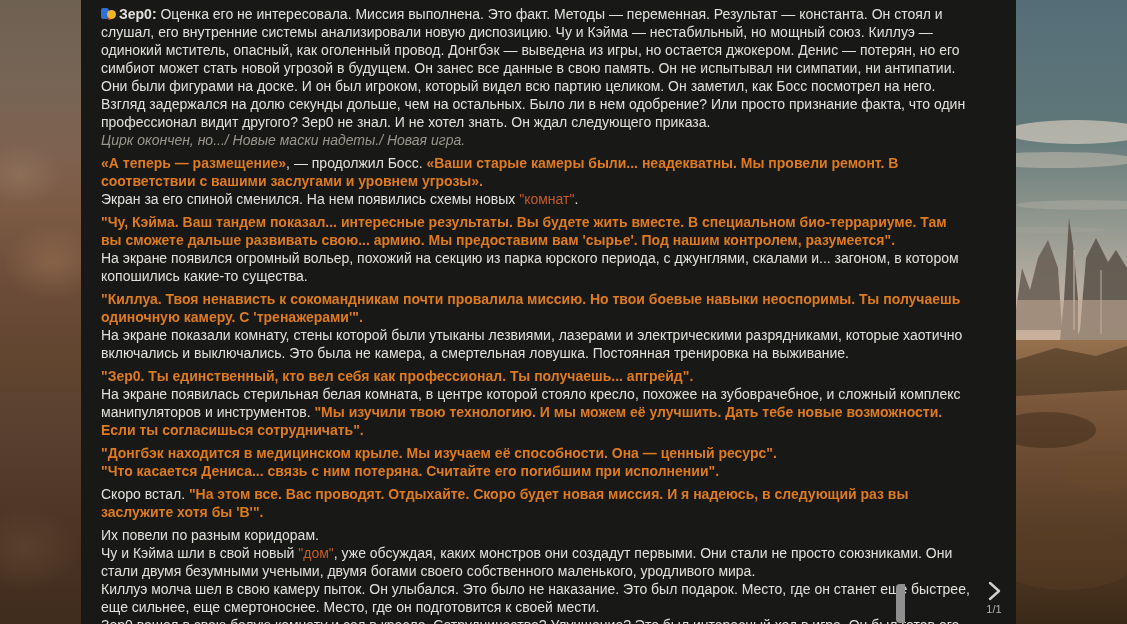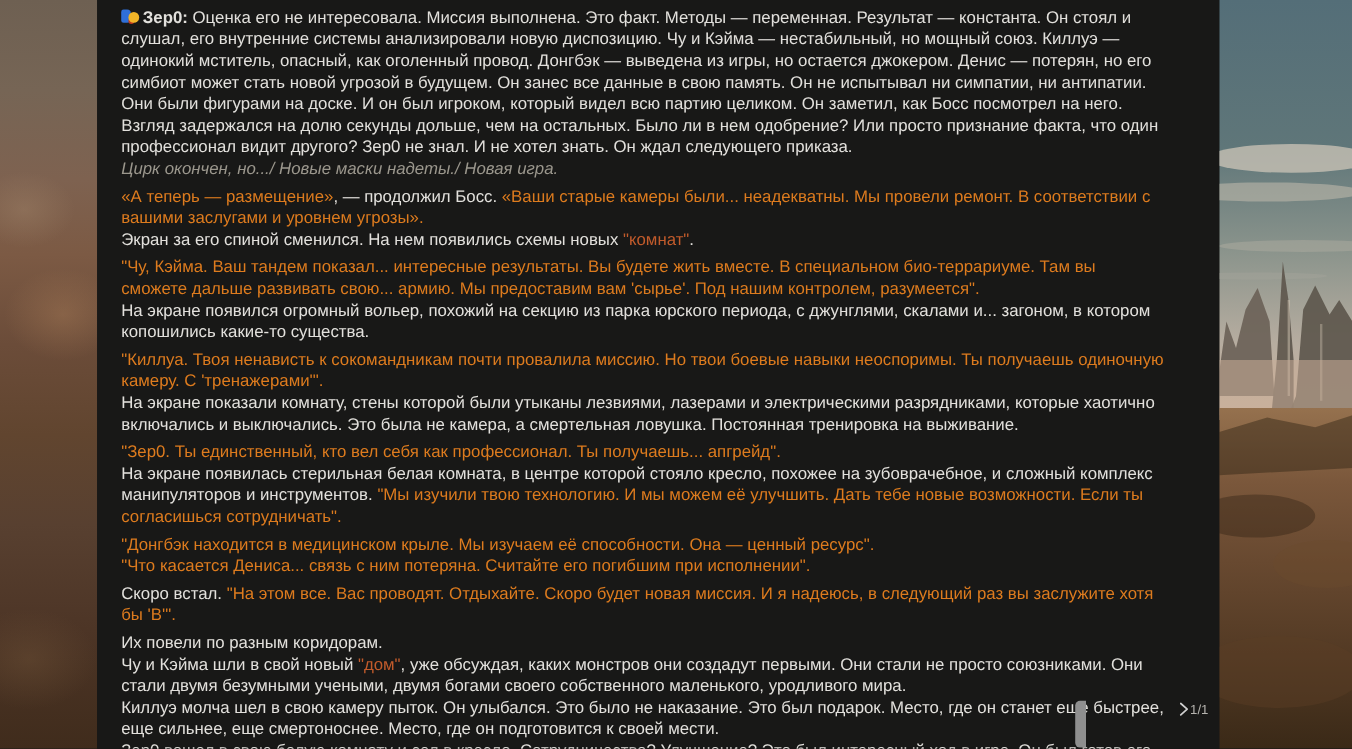--- a/index.html
+++ b/index.html
@@ -26,41 +26,41 @@
     background:var(--panel,#181817);
   }
   .story{
     position:absolute;left:0;top:0;right:0;bottom:0;
     padding:5px 46px 4px 20px;
     font-size:14px;line-height:18px;color:var(--text,#e2e0dc);
   }
   .story p{margin:0 0 5px 0;}
   .seg-w{color:var(--text,#e2e0dc);}
   .seg-b{color:var(--text,#e2e0dc);font-weight:bold;}
-  .seg-o{color:var(--dialogue,#dd7b1e);}
+  .seg-o{color:var(--dialogue,#dd7b1e);font-weight:bold;}
   .seg-q{color:var(--quoted,#c25b2b);}
   .seg-i{color:var(--narration,#9b978d);font-style:italic;margin-top:44px;}
   
   .char-icon{
     display:inline-block;width:15px;height:13px;position:relative;
     vertical-align:-2px;margin-right:3px;
   }
   .char-icon::before{
     content:"";position:absolute;left:0;top:0;width:8px;height:11px;
     background:#2f6fd8;border-radius:2px 3px 3px 2px;
   }
   .char-icon::after{
     content:"";position:absolute;right:0;top:2px;width:9px;height:9px;
     background:#f0b428;border-radius:50%;
     box-shadow:-2px 3px 0 -2px #c03a1e;
   }
   
   .pager{
     position:absolute;left:900px;top:580px;width:26px;
-    display:flex;flex-direction:row;align-items:center;
+    display:flex;flex-direction:column;align-items:center;
   }
   .pager .chev{width:18px;height:22px;cursor:pointer;}
   .pager .count{
     font-size:11px;color:var(--pager,#b5b3ae);margin-top:1px;
     font-family:"Liberation Sans",sans-serif;
   }
   .scroll-thumb{
     position:absolute;right:111px;top:584px;width:9px;height:39px;
     background:#8f8f8f;border-radius:4px 0 0 4px;cursor:pointer;
   }

